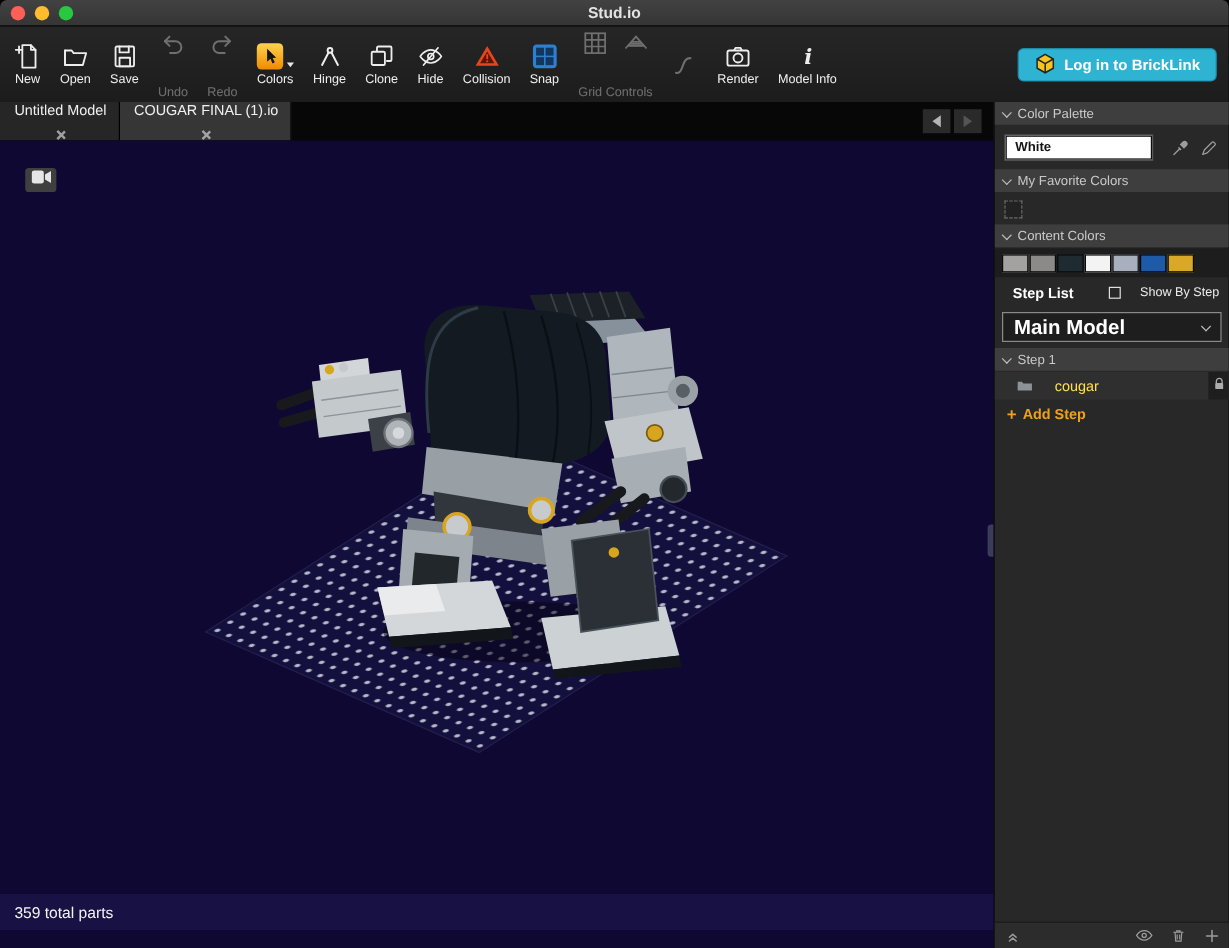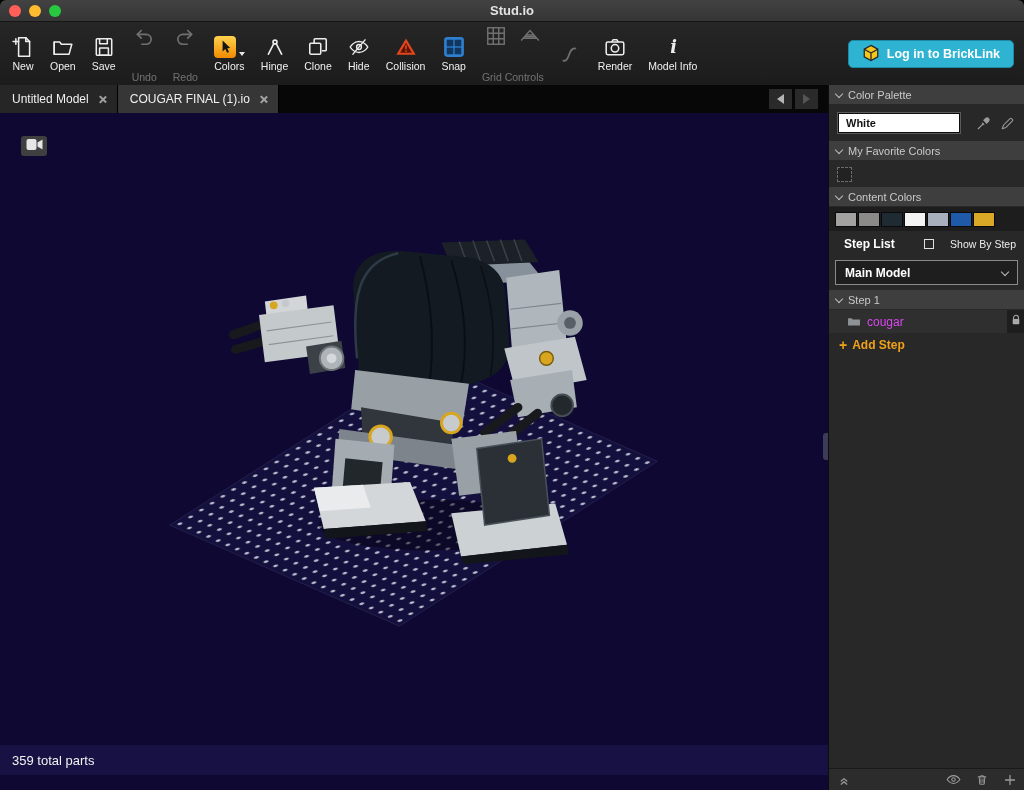--- a/index.html
+++ b/index.html
@@ -25,21 +25,21 @@
   .selbg { width:22px; height:22px; border-radius:4px; background:linear-gradient(var(--accent_yellow,#ffd34e),#f08a00); display:flex; align-items:center; justify-content:center; }
   .caret-down { width:0; height:0; border-left:3.5px solid transparent; border-right:3.5px solid transparent; border-top:4.5px solid #e8e8e8; margin-bottom:2px; }
   .tb-spacer { flex:1; }
   .login { align-self:center; display:flex; align-items:center; gap:7px; background:var(--login_teal,#2fb3d2); border:1px solid #1d8aa6; border-radius:5px; height:28px; padding:0 13px; color:#fff; font-weight:bold; font-size:12.5px; cursor:pointer; font-family:inherit; }
 
   
   .content { flex:1; display:flex; min-height:0; }
   .main { width:828px; display:flex; flex-direction:column; min-width:0; }
 
   .tabbar { flex:0 0 28px; background:#070707; display:flex; align-items:stretch; }
-  .tab { display:flex; align-items:center; gap:9px; padding:0 10px 0 12px; font-size:12px; color:#f0f0f0; border-right:1px solid #000; }
+  .tab { display:flex; align-items:center; gap:9px; padding:0 10px 0 12px; font-size:12px; color:#f0f0f0; border-right:1px solid #000;flex-direction:column; }
   .tab.inactive { background:#262626; }
   .tab.active { background:#363636; }
   .xicon { position:relative; width:9px; height:9px; opacity:.75; }
   .xicon::before,.xicon::after { content:""; position:absolute; left:4px; top:0; width:1.5px; height:9px; background:#c9c9c9; }
   .xicon::before { transform:rotate(45deg);} .xicon::after { transform:rotate(-45deg);}
   .navbtns { margin-left:auto; display:flex; align-items:center; gap:3px; padding-right:10px; }
   .navbtn { width:23px; height:20px; background:#2a2a2a; display:flex; align-items:center; justify-content:center; }
   .tri-left { width:0; height:0; border-top:5px solid transparent; border-bottom:5px solid transparent; border-right:7px solid #b5b5b5; }
   .tri-right { width:0; height:0; border-top:5px solid transparent; border-bottom:5px solid transparent; border-left:7px solid #555; }
 
@@ -57,23 +57,23 @@
   .cur-swatch { width:122px; height:20px; background:var(--selected_color_hex,#fff); border:1px solid #0d0d0d; box-shadow:0 0 0 1px #5a5a5a; display:flex; align-items:center; padding-left:7px; color:#141414; font-size:11px; font-weight:bold; }
   .cp-tools { margin-left:auto; display:flex; gap:9px; color:#cfcfcf; }
   .fav-row { flex:0 0 26px; display:flex; align-items:center; padding:0 8px; }
   .fav-slot { width:15px; height:15px; border:1px dashed #6a6a6a; background:#222; }
   .cc-row { flex:0 0 24px; display:flex; align-items:center; padding:0 6px; gap:1px; background:#1d1d1d; }
   .sw { width:22px; height:15px; border:1px solid #0a0a0a; }
   .steplist-h { flex:0 0 26px; display:flex; align-items:center; padding:0 8px 0 15px; }
   .steplist-h .t { font-weight:bold; font-size:12px; color:#fff; }
   .sbs { margin-left:auto; display:flex; align-items:center; gap:16px; font-size:10.5px; color:#ececec; }
   .cb { width:10px; height:10px; border:1.5px solid #e0e0e0; background:transparent; flex:0 0 auto; }
-  .model-select { flex:0 0 25px; margin:3px 6px 5px; background:#1e1e1e; border:1px solid #8a8a8a; display:flex; align-items:center; padding:0 9px; font-size:12px; font-weight:bold; color:#fff; }
+  .model-select { flex:0 0 25px; margin:3px 6px 5px; background:#1e1e1e; border:1px solid #8a8a8a; display:flex; align-items:center; padding:0 9px; font-size:17px; font-weight:bold; color:#fff; }
   .model-select .chev { margin-left:auto; }
-  .tree-row { flex:0 0 23px; display:flex; align-items:center; gap:6px; padding-left:17px; background:#2f2f2f; position:relative; color:#d946ef; font-size:12px; }
+  .tree-row { flex:0 0 23px; display:flex; align-items:center; gap:18px; padding-left:17px; background:#2f2f2f; position:relative; color:#fde047; font-size:12px; }
   .lock-bg { position:absolute; right:0; top:0; bottom:0; width:17px; background:#1e1e1e; display:flex; align-items:center; justify-content:center; }
   .addstep { flex:0 0 23px; display:flex; align-items:center; gap:5px; padding-left:10px; color:var(--add_step_yellow,#efa11a); font-weight:bold; font-size:12px; }
   .addstep .plus { font-size:14px; }
   .sb-fill { flex:1; }
   .sb-bottom { flex:0 0 22px; background:#2c2c2c; border-top:1px solid #191919; display:flex; align-items:center; padding:0 7px; color:#9c9c9c; }
   .sb-bottom .right { margin-left:auto; display:flex; gap:13px; align-items:center; }
   .sbi { width:15px; height:15px; display:flex; align-items:center; justify-content:center; color:#9c9c9c; }
 </style>
 </head>
 <body>

